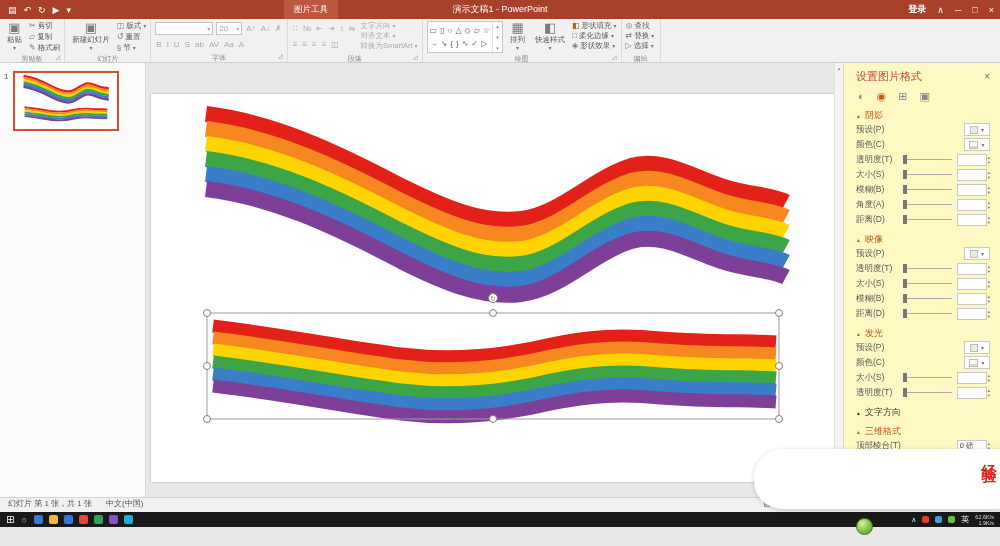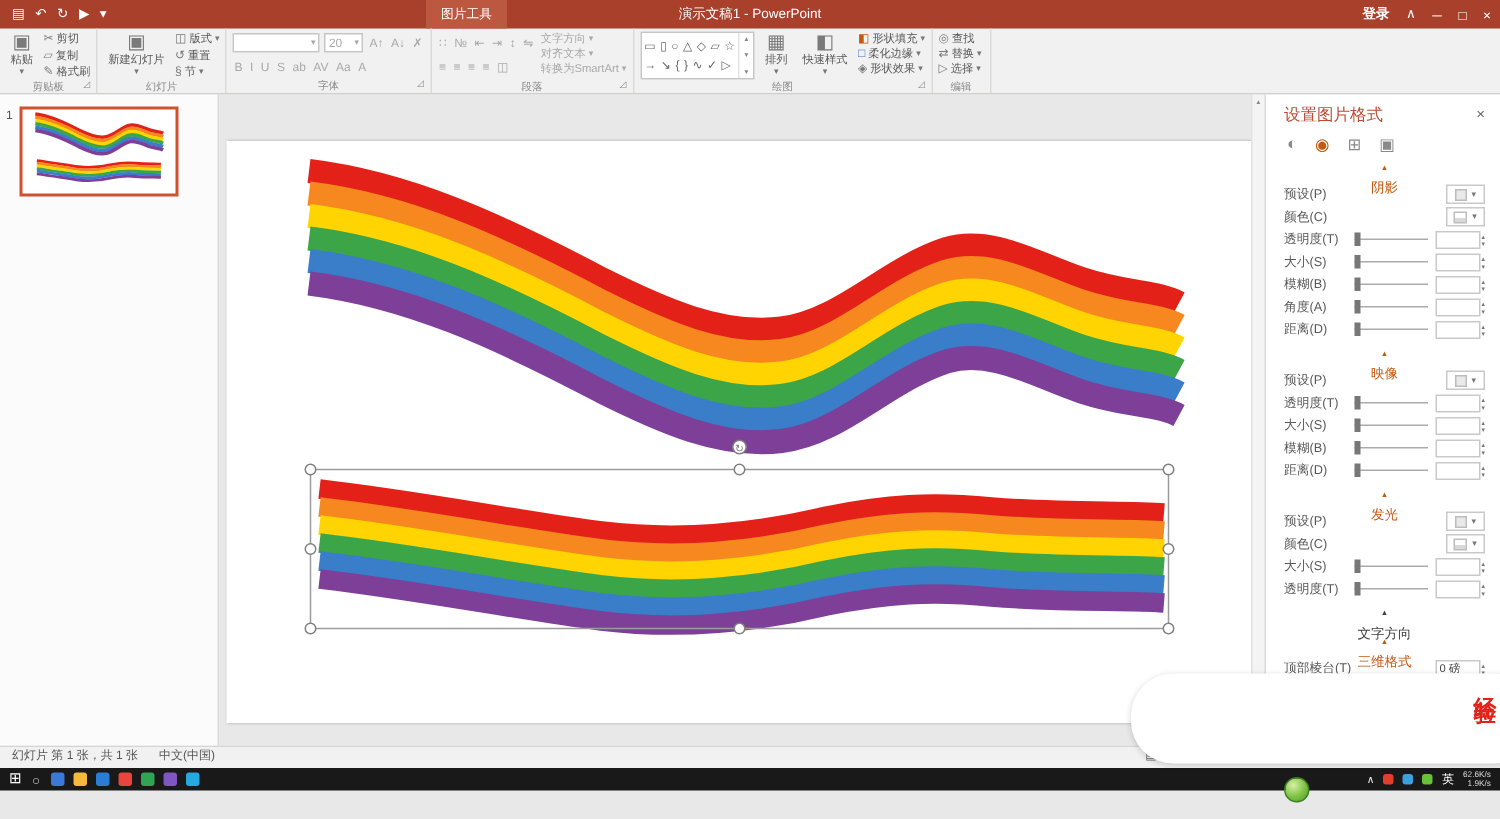--- a/index.html
+++ b/index.html
@@ -59,26 +59,26 @@
   .thumbs { width:146px; background:#FBFBFB; border-right:1px solid #D9D9D9; }
   .thumbrow { display:flex; gap:5px; padding:8px 4px; }
   .thumbnum { font-size:8px; color:#555; padding-top:1px; }
   .thumbbox { width:106px; height:60px; background:#fff; border:2px solid #D0502F; overflow:hidden; }
   .canvas { flex:1; position:relative; background:#E8E8E8; }
   .slide { position:absolute; left:5px; top:31px; width:688px; height:388px; background:#fff; box-shadow:0 0 2px rgba(0,0,0,.3); }
   .slide svg { width:100%; height:100%; display:block; }
   .vscroll { position:absolute; right:0; top:0; bottom:0; width:9px; background:#F4F4F4; border-left:1px solid #E2E2E2; display:flex; flex-direction:column; justify-content:space-between; align-items:center; font-size:5px; color:#888; padding:2px 0; }
 
   
-  .pane { width:157px; background:#ffffff; border-left:1px solid #D9D9D9; padding:6px 10px 0 12px; font-size:9px; position:relative; }
+  .pane { width:157px; background:#fef9c3; border-left:1px solid #D9D9D9; padding:6px 10px 0 12px; font-size:9px; position:relative; }
   .panehead { display:flex; justify-content:space-between; align-items:center; color:#BE4B33; font-size:11px; }
   .paneclose { color:#666; font-size:10px; }
   .paneicons { display:flex; gap:12px; margin:6px 0 2px 2px; font-size:11px; color:#8a8a8a; }
   .paneicon.active { color:#C45911; }
-  .sech { display:flex; gap:4px; align-items:center; color:#C45911; font-size:9px; margin-top:6px; height:13px;flex-direction:column; }
+  .sech { display:flex; gap:4px; align-items:center; color:#C45911; font-size:9px; margin-top:6px; height:13px; }
   .sech .tri { font-size:5px; }
   .sech.plain { color:#404040; }
   .prow { display:flex; align-items:center; height:15px; color:#595959; font-size:8.5px; }
   .plbl { width:47px; white-space:nowrap; overflow:hidden; }
   .sliderwrap { flex:1; display:flex; align-items:center; }
   .slider { flex:1; height:1px; background:#ABABAB; position:relative; margin-right:5px; }
   .sthumb { position:absolute; left:0; top:-4px; width:4px; height:9px; background:#777; }
   .spin { width:30px; height:12px; border:1px solid #C9C9C9; background:#fff; font-size:7.5px; color:#444; display:inline-flex; align-items:center; padding:0 2px; white-space:nowrap; overflow:hidden; }
   .updn { display:inline-flex; flex-direction:column; font-size:4.5px; line-height:5px; color:#777; margin-left:1px; }
   .pctl { margin-left:auto; width:26px; height:13px; border:1px solid #C9C9C9; background:#fff; display:inline-flex; align-items:center; justify-content:center; gap:3px; }

